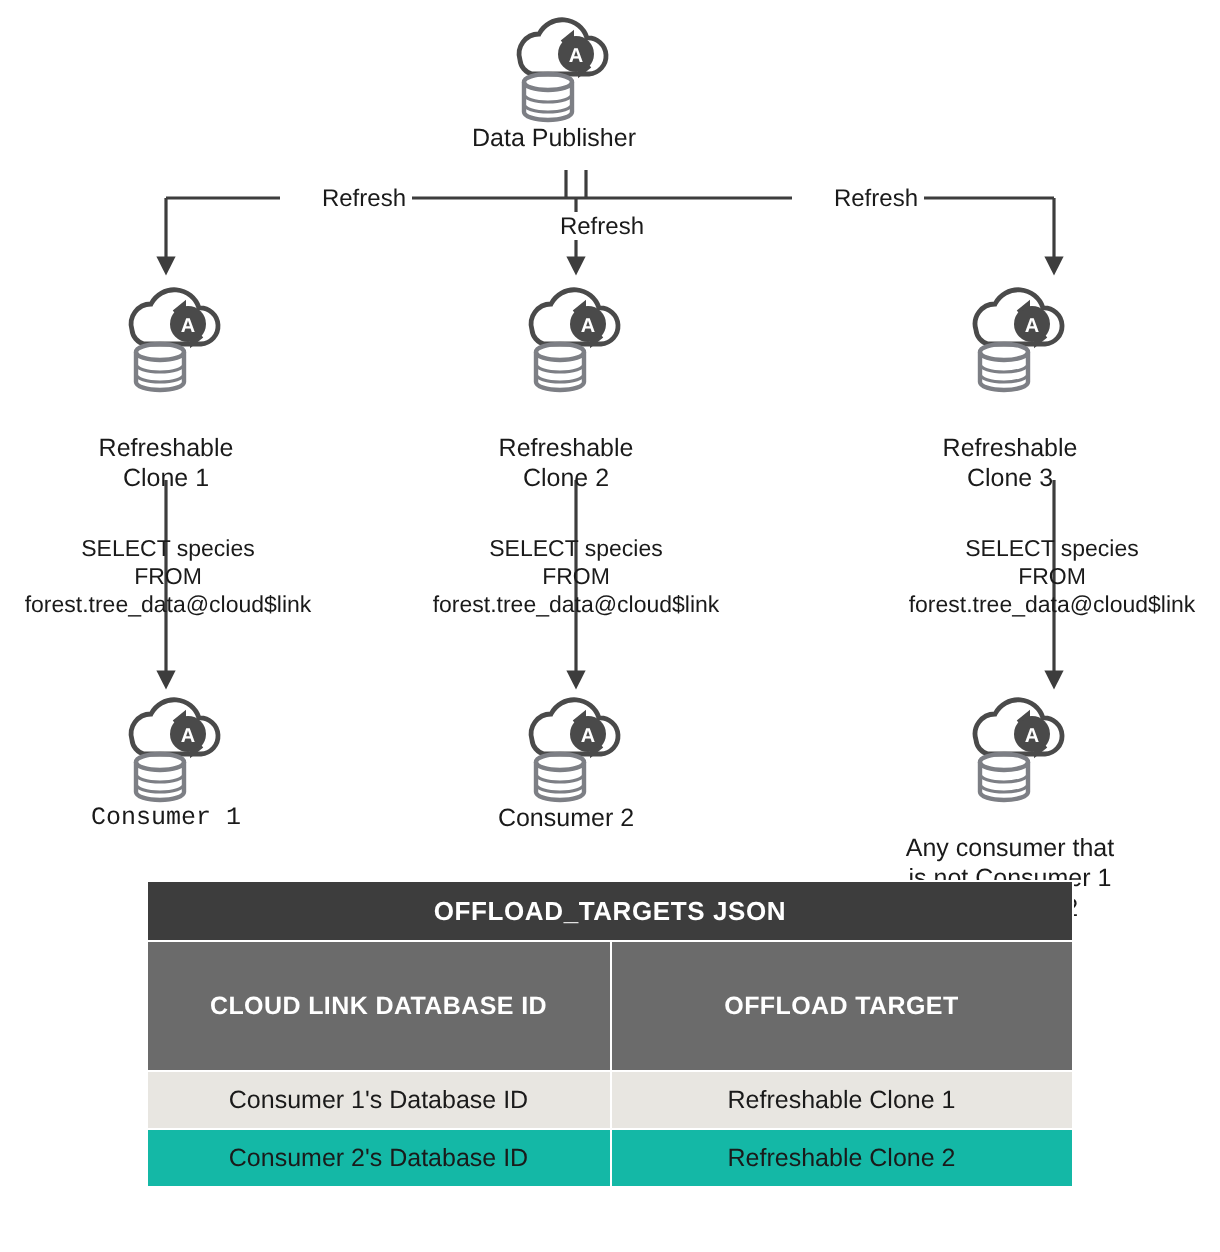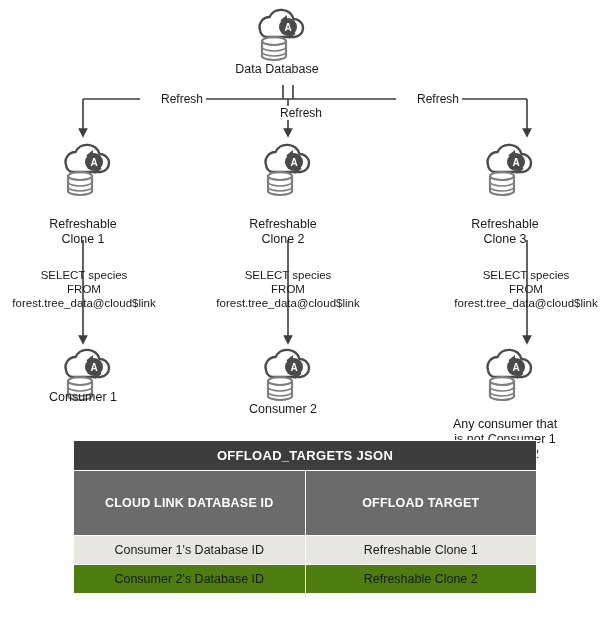--- a/index.html
+++ b/index.html
@@ -80,21 +80,21 @@
     letter-spacing: 0.2px;
     border: 1px solid #ffffff;
   }
   .legend-table td {
     text-align: center;
     padding: 7px 20px;
     border: 1px solid #ffffff;
     color: #1a1a1a;
   }
   .legend-table tr.row-odd td { background: #e8e6e1; }
-  .legend-table tr.row-even td { background: #4d7c0f; }
+  .legend-table tr.row-even td { background: #14b8a6; }
 </style>
 </head>
 <body>
 
 <svg id="diagram" viewBox="0 0 610 626" xmlns="http://www.w3.org/2000/svg">
   <defs>
     <marker id="arrow" markerWidth="8" markerHeight="8" refX="4" refY="4" orient="auto" markerUnits="strokeWidth">
       <path d="M1,1 L7,4 L1,7 z" fill="#3d3d3d"></path>
     </marker>
   </defs>
@@ -195,39 +195,39 @@
     <circle cx="42" cy="19" r="9" fill="#4a4a4a"></circle>
     <text x="42" y="23" font-size="10" fill="#ffffff" text-anchor="middle" font-family="Liberation Sans, sans-serif" font-weight="bold">A</text>
     <path d="M35,13 l5,-4 l0,3 M49,25 l-5,4 l0,-3" stroke="#4a4a4a" stroke-width="2" fill="none"></path>
     <ellipse cx="28" cy="33" rx="12" ry="4" fill="none" stroke="#7d7f85" stroke-width="2.2"></ellipse>
     <path d="M16,33 L16,48 a12,4 0 0 0 24,0 L40,33" fill="none" stroke="#7d7f85" stroke-width="2.2"></path>
     <path d="M16,39 a12,4 0 0 0 24,0 M16,44 a12,4 0 0 0 24,0" fill="none" stroke="#7d7f85" stroke-width="1.6"></path>
   </svg>
 </div>
 
 <div class="node-label" style="left:216px; top:62px; width:122px;">
-  <span>Data Database</span>
+  <span>Data Publisher</span>
 </div>
 
 <div class="node-label" style="left:14px; top:202px; width:138px; white-space:pre-line;">
   <span>Refreshable
 Clone 1</span>
 </div>
 
 <div class="node-label" style="left:214px; top:202px; width:138px; white-space:pre-line;">
   <span>Refreshable
 Clone 2</span>
 </div>
 
 <div class="node-label" style="left:436px; top:202px; width:138px; white-space:pre-line;">
   <span>Refreshable
 Clone 3</span>
 </div>
 
-<div class="node-label" style="left:20px; top:390px; width:126px;">
+<div class="node-label" style="left:20px; top:402px; width:126px;font-family:Liberation Mono, monospace;">
   <span>Consumer 1</span>
 </div>
 
 <div class="node-label" style="left:220px; top:402px; width:126px;">
   <span>Consumer 2</span>
 </div>
 
 <div class="node-label" style="left:430px; top:402px; width:150px; white-space:pre-line;">
   <span>Any consumer that
 is not Consumer 1

